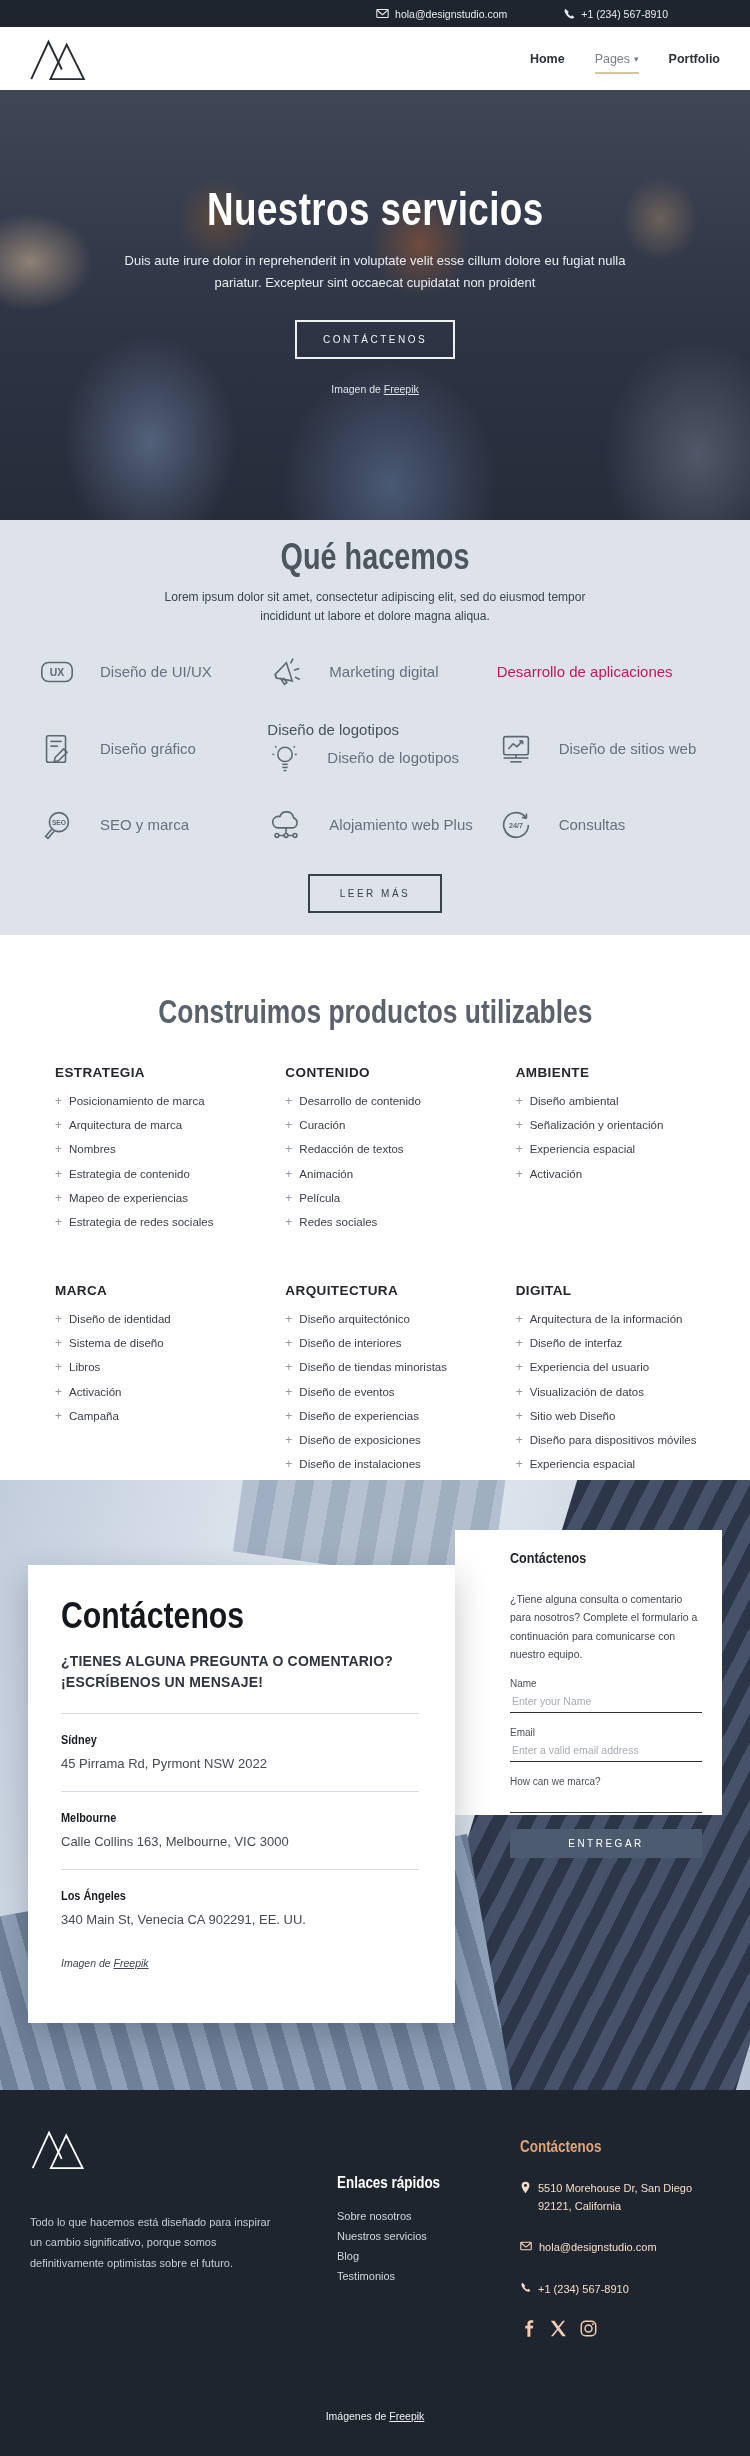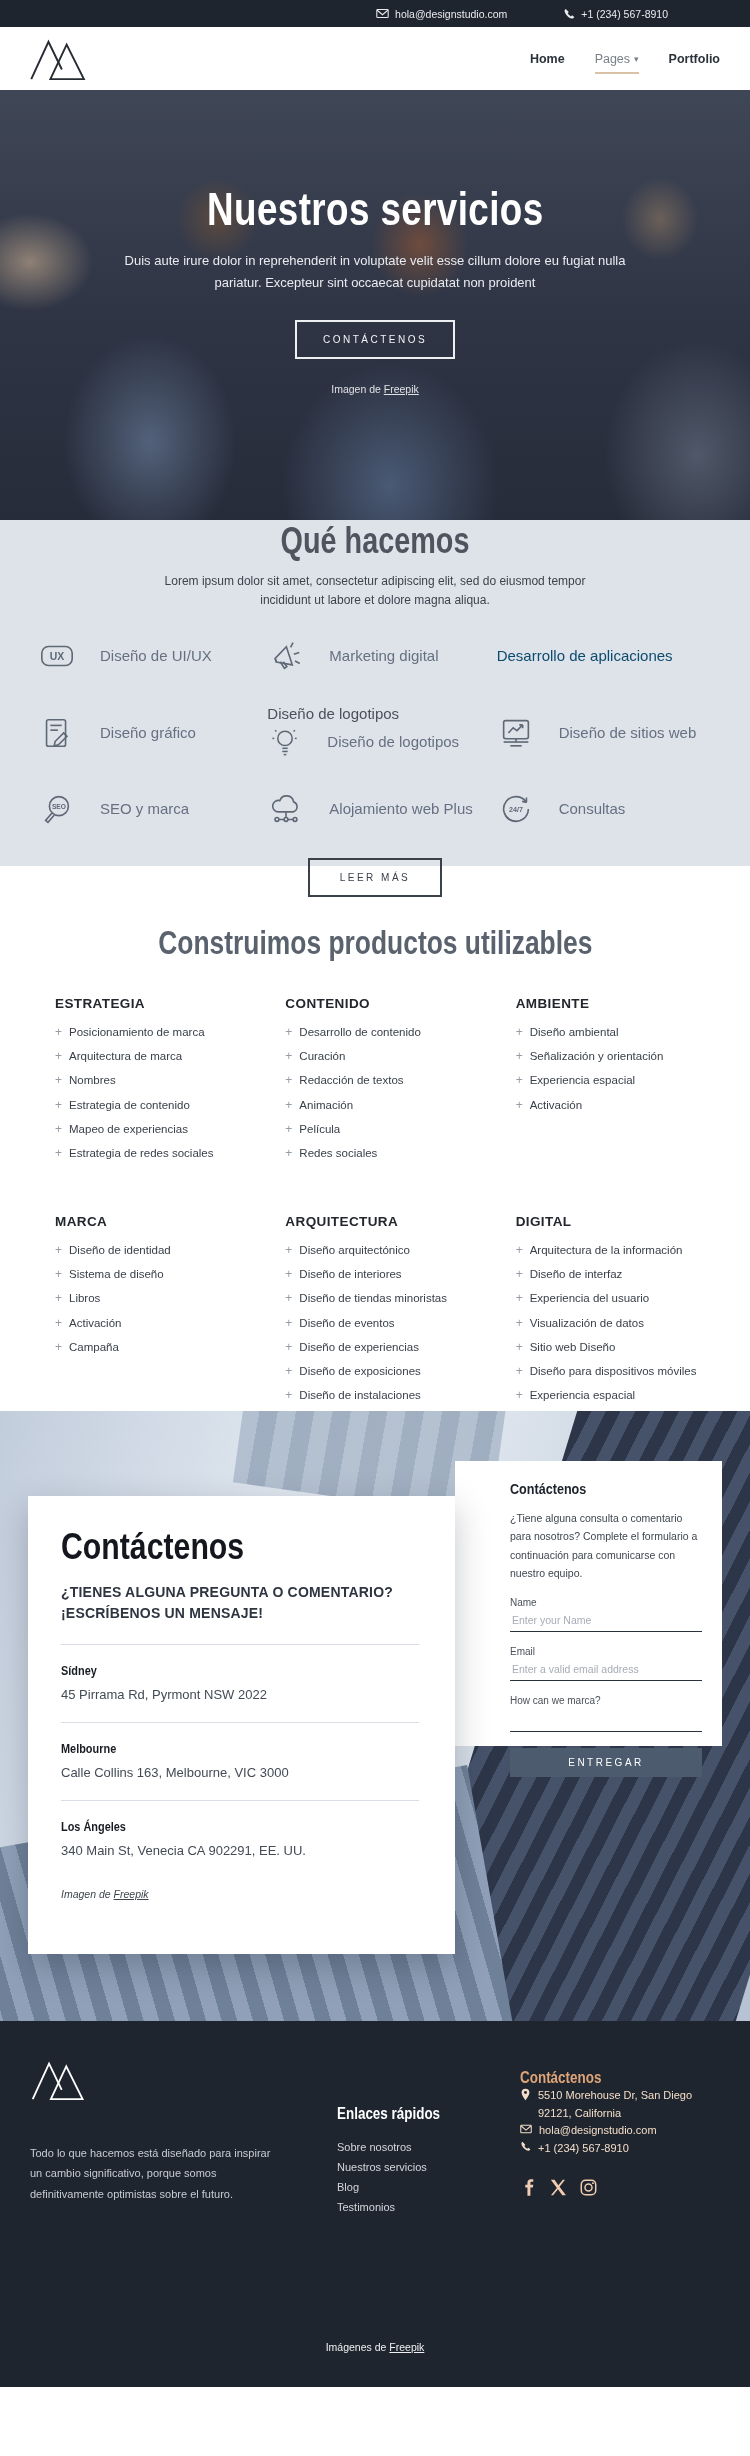--- a/index.html
+++ b/index.html
@@ -34,27 +34,27 @@
       linear-gradient(180deg,#3f4656 0%,#2e3444 55%,#272c3a 100%);
   }
   .hero-inner { position:relative; padding-top:92px; }
   .hero-title { color:#fff; font-size:46px; font-weight:700; letter-spacing:.5px; }
   .hero-sub { margin:14px auto 0; max-width:530px; color:#e8ebf0; font-size:13px; line-height:1.7; }
   .hero-btn { margin-top:26px; display:inline-block; background:transparent; border:2px solid rgba(255,255,255,.92); color:#f2f4f7; font-family:"Liberation Sans",sans-serif; font-size:10px; letter-spacing:2.5px; padding:12px 26px; cursor:pointer; }
   .hero-credit { margin-top:24px; font-size:10.5px; color:rgba(255,255,255,.85); }
   .hero-credit a, .card-credit a, .page-credit a { text-decoration:underline; cursor:pointer; }
 
   
-  .what { height:346px; background:#dee3ea; text-align:center; }
+  .what { height:415px; background:#dee3ea; text-align:center; padding-top:16px; }
   .what-title { font-size:36px; font-weight:700; color:#4f555f; }
   .what-sub { margin:10px auto 0; max-width:470px; font-size:12px; line-height:1.55; color:#3d434d; }
   .svc-grid { display:grid; grid-template-columns:1fr 1fr 1fr; column-gap:14px; row-gap:30px; padding:0 38px; margin-top:28px; text-align:left; align-items:center; }
   .svc { display:flex; align-items:center; gap:24px; color:#667081; font-size:15px; line-height:1.35; }
   .svc-icon { flex:0 0 auto; color:#5f6875; display:flex; }
-  .svc.noicon { color:#0c4a6e; }
+  .svc.noicon { color:#be185d; }
   .svc-stack .above { display:block; color:#4a515c; font-size:15px; margin-bottom:2px; }
   .what-btn { margin-top:30px; display:inline-block; background:transparent; border:2px solid #3a414b; color:#3a414b; font-family:"Liberation Sans",sans-serif; font-size:10px; letter-spacing:2.5px; padding:12px 30px; cursor:pointer; }
 
   
   .caps { height:545px; background:#fff; padding-top:58px; }
   .caps-title-wrap { text-align:center; }
   .caps-title { font-size:33px; font-weight:700; color:#5a626e; }
   .caps-grid { display:grid; grid-template-columns:1fr 1fr 1fr; column-gap:18px; row-gap:44px; padding:0 22px 0 55px; margin-top:34px; }
   .cap-head { font-size:13.5px; font-weight:700; letter-spacing:.4px; color:#23272d; margin-bottom:14px; }
   .cap-list { list-style:none; }
@@ -66,21 +66,21 @@
     background:linear-gradient(105deg,#c2cddc 0%,#e7edf4 42%,#b6c2d2 100%); }
   .bldg { position:absolute; }
   .bldg-right { right:-70px; top:-40px; width:330px; height:700px; transform:rotate(17deg);
     background:repeating-linear-gradient(100deg,#46526a 0 13px,#2d3648 13px 26px); }
   .bldg-bottom { left:-60px; bottom:-120px; width:560px; height:330px; transform:rotate(-10deg);
     background:repeating-linear-gradient(84deg,#8fa0b8 0 15px,#6f8099 15px 30px); }
   .bldg-mid { left:240px; top:-30px; width:260px; height:120px; transform:rotate(8deg);
     background:repeating-linear-gradient(92deg,#a9b7c9 0 18px,#90a0b5 18px 36px); opacity:.8; }
   .form-panel { position:absolute; left:455px; top:50px; width:267px; height:285px; background:#fff; padding:16px 20px 0 55px; }
   .form-title { font-size:15px; font-weight:700; color:#1c222b; }
-  .form-desc { margin-top:10px; font-size:10.5px; line-height:1.75; color:#3f4650; }
+  .form-desc { margin-top:22px; font-size:10.5px; line-height:1.75; color:#3f4650; }
   .f-label { display:block; margin-top:14px; font-size:10px; color:#4a5058; }
   .f-input { display:block; width:100%; border:none; border-bottom:1px solid #2b313b; background:transparent; font-family:"Liberation Sans",sans-serif; font-size:10.5px; padding:6px 2px 5px; color:#222; outline:none; }
   .f-input::placeholder { color:#a6acb5; }
   textarea.f-input { resize:none; height:26px; }
   .f-submit { margin-top:16px; width:100%; background:#4d5b6e; color:#fff; border:none; font-family:"Liberation Sans",sans-serif; font-size:10px; letter-spacing:2.5px; padding:9px 0; cursor:pointer; }
   .office-card { position:absolute; left:28px; top:85px; width:427px; height:458px; background:#fff; box-shadow:0 12px 32px rgba(25,32,45,.25); padding:30px 36px 0 33px; }
   .card-title { font-size:36px; font-weight:700; color:#14181e; }
   .card-sub { margin-top:14px; font-size:14px; font-weight:700; color:#2e3540; line-height:1.5; letter-spacing:.2px; }
   .card-div { border:none; border-top:1px solid #d9dee4; margin:20px 0 18px; }
   .office-city { font-size:13px; font-weight:700; color:#181c22; }
@@ -90,21 +90,21 @@
   
   .footer { position:relative; height:366px; background:#1f252e; }
   .f-logo { position:absolute; left:30px; top:38px; color:#fff; }
   .f-about { position:absolute; left:30px; top:122px; width:252px; font-size:11px; line-height:1.85; color:#c6ccd4; }
   .f-col-links { position:absolute; left:337px; top:48px;margin-top:36px; }
   .f-col-contact { position:absolute; left:520px; top:48px; width:200px; }
   .f-head { font-size:16px; font-weight:700; color:#fff; }
   .f-head.peach { color:#dfa579; }
   .f-links { list-style:none; margin-top:18px; }
   .f-links li { font-size:11px; color:#d2d7dd; margin-bottom:8px; cursor:pointer; }
-  .f-citem { display:flex; gap:7px; align-items:flex-start; margin-top:0; color:#f3ddc8; font-size:11px; line-height:1.6; }
+  .f-citem { display:flex; gap:7px; align-items:flex-start; margin-top:24px; color:#f3ddc8; font-size:11px; line-height:1.6; }
   .f-citem svg { margin-top:1px; flex:0 0 auto; }
   .f-social { display:flex; gap:13px; margin-top:22px; color:#f0cdb2; }
   .f-social a { color:#f0cdb2; display:flex; }
   .page-credit { position:absolute; left:0; right:0; bottom:34px; text-align:center; font-size:10.5px; color:#eef0f3; }
 </style>
 </head>
 <body>
 
 <header class="topbar">
   <a class="tb-item">

